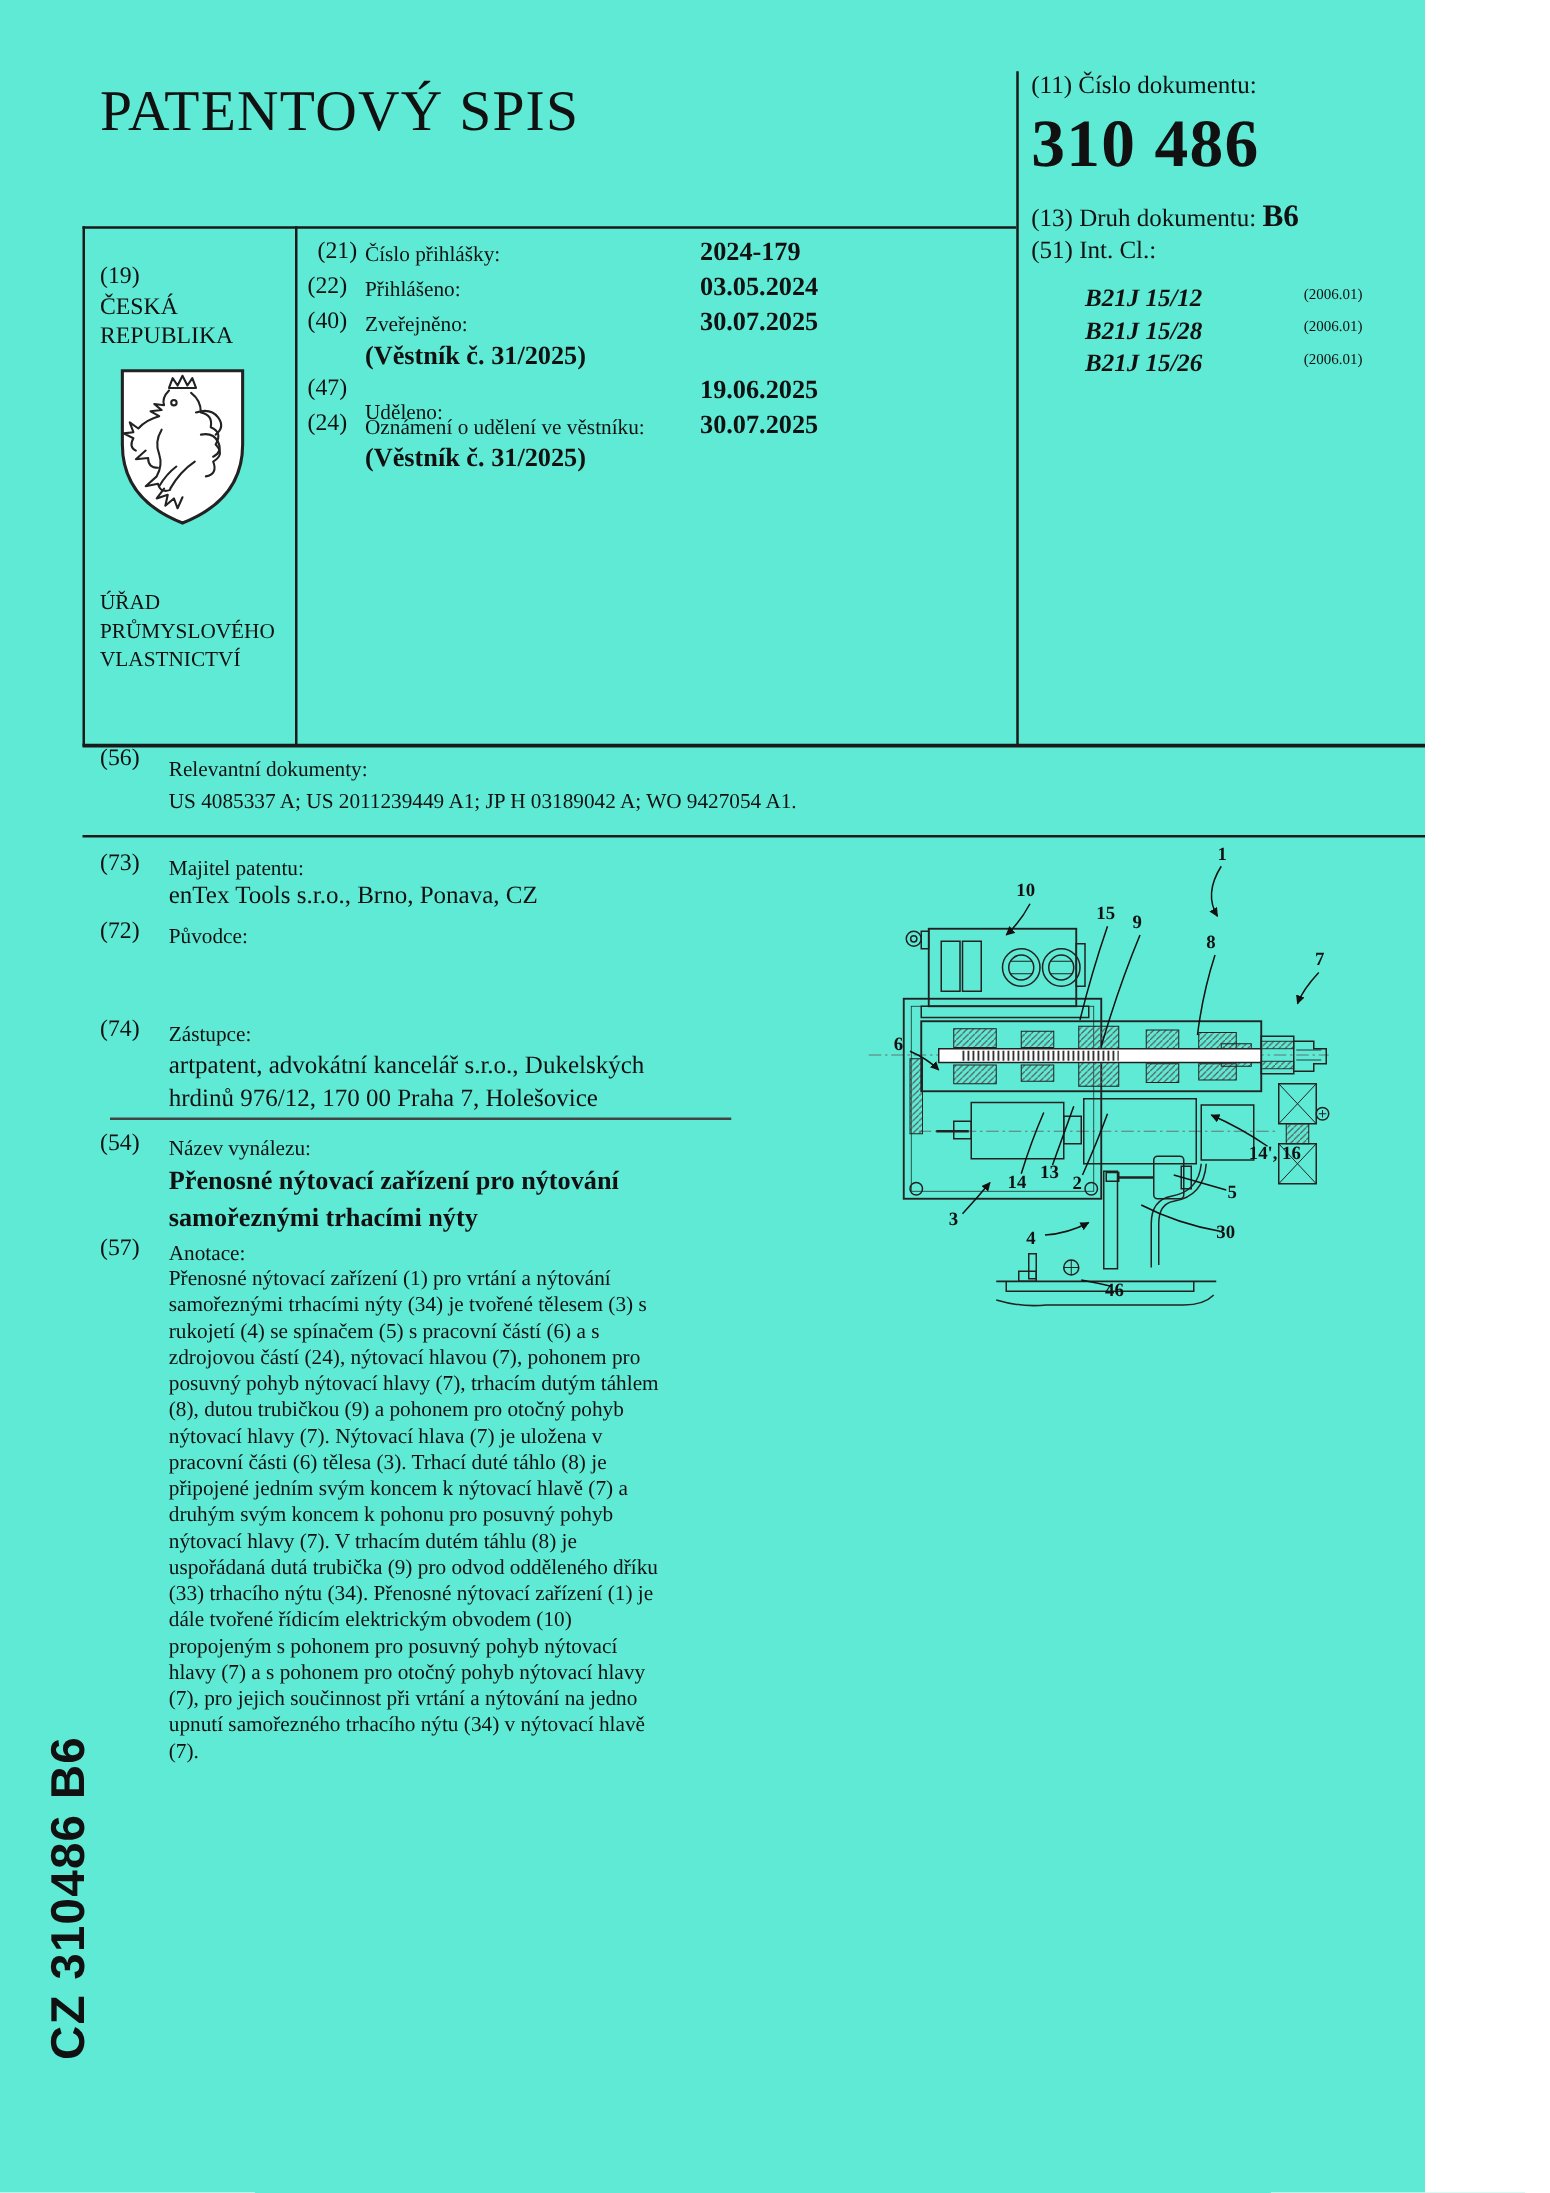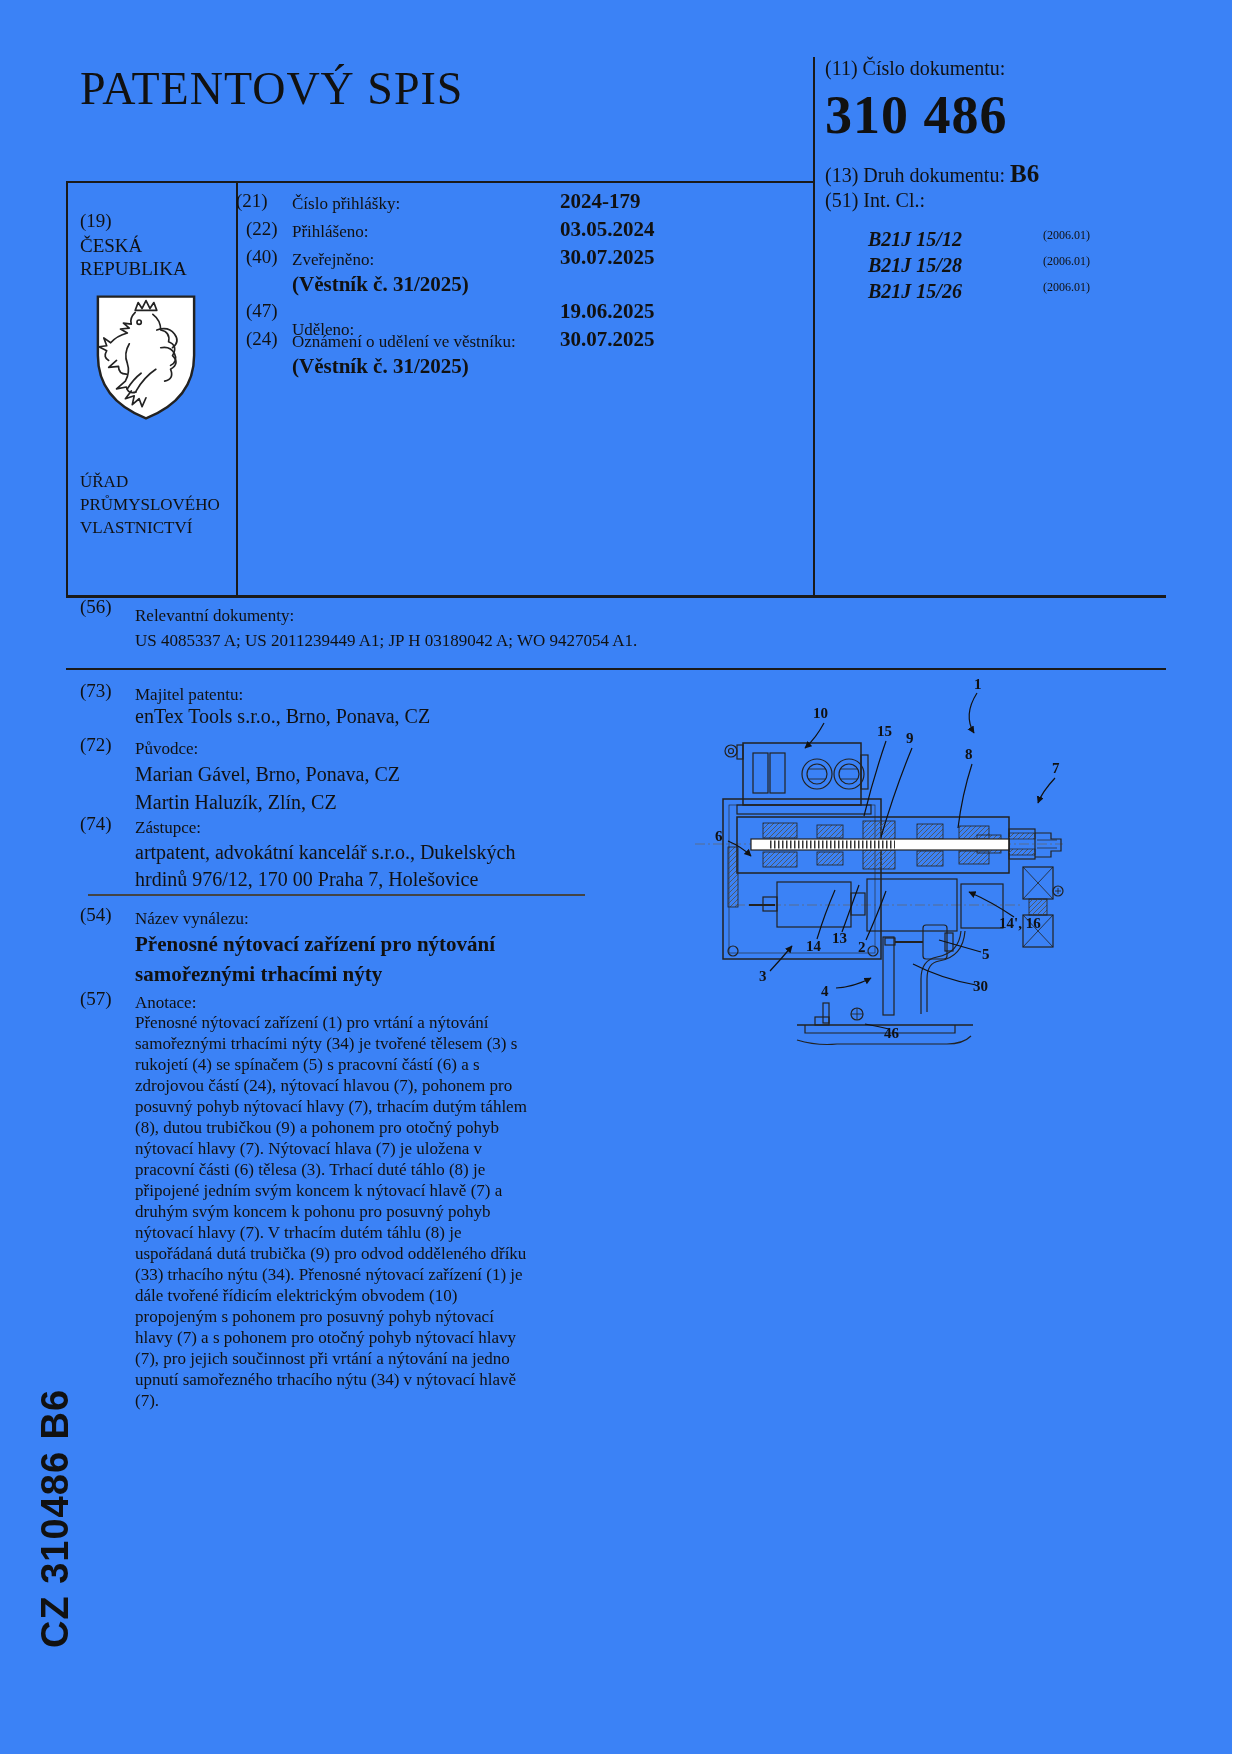--- a/index.html
+++ b/index.html
@@ -1,19 +1,19 @@
 <!DOCTYPE html>
 <html><head>
 <meta charset="utf-8">
 <style>
   * { margin:0; padding:0; box-sizing:border-box; }
   html,body { background:#ffffff; }
   .page {
-    position:relative; width:1232px; height:1754px;
-    background:#3b82f6; color:#111;
+    position:relative; width:1140px; height:1754px;
+    background:#5eead4; color:#111;
     font-family:"Liberation Serif", serif; overflow:hidden;
   }
   .abs { position:absolute; }
   .rule { position:absolute; background:#1a1a1a; }
   .num  { font-size:19px; }
   .lbl  { font-size:17px; }
   .val  { font-size:21px; font-weight:bold; }
   .body20 { font-size:20px; }
   .pre  { white-space:pre-line; }
   .title { font-size:46px; letter-spacing:1px; }
@@ -84,21 +84,21 @@
         <path d="M40,100 l-6,8 9,-3 -2,9 7,-6 3,8 4,-9"></path>
         <circle cx="48" cy="30" r="2.2"></circle>
       </g>
     </svg>
   </div>
 
   <div class="abs pre" style="left:80px; top:470px; font-size:17px; line-height:23px;">ÚŘAD
 PRŮMYSLOVÉHO
 VLASTNICTVÍ</div>
 
-  <div class="abs num" style="left:236px; top:190px;text-align:right;">(21)</div>
+  <div class="abs num" style="left:254px; top:190px;text-align:right;">(21)</div>
   <div class="abs lbl" style="left:292px; top:194px;">Číslo přihlášky:</div>
   <div class="abs val" style="left:560px; top:189px;">2024-179</div>
 
   <div class="abs num" style="left:246px; top:218px;">(22)</div>
   <div class="abs lbl" style="left:292px; top:222px;">Přihlášeno:</div>
   <div class="abs val" style="left:560px; top:217px;">03.05.2024</div>
 
   <div class="abs num" style="left:246px; top:246px;">(40)</div>
   <div class="abs lbl" style="left:292px; top:250px;">Zveřejněno:</div>
   <div class="abs val" style="left:560px; top:245px;">30.07.2025</div>
@@ -118,22 +118,20 @@
   <div class="abs lbl" style="left:135px; top:631px;">US 4085337 A; US 2011239449 A1; JP H 03189042 A; WO 9427054 A1.</div>
 
   <div class="rule" style="left:66px; top:668px; width:1100px; height:2px;"></div>
 
   <div class="abs num" style="left:80px; top:680px;">(73)</div>
   <div class="abs lbl" style="left:135px; top:685px;">Majitel patentu:</div>
   <div class="abs body20" style="left:135px; top:705px;">enTex Tools s.r.o., Brno, Ponava, CZ</div>
 
   <div class="abs num" style="left:80px; top:734px;">(72)</div>
   <div class="abs lbl" style="left:135px; top:739px;">Původce:</div>
-  <div class="abs body20 pre" style="left:135px; top:760px; line-height:28px;">Marian Gável, Brno, Ponava, CZ
-Martin Haluzík, Zlín, CZ</div>
 
   <div class="abs num" style="left:80px; top:813px;">(74)</div>
   <div class="abs lbl" style="left:135px; top:818px;">Zástupce:</div>
   <div class="abs body20 pre" style="left:135px; top:839px; line-height:27px;">artpatent, advokátní kancelář s.r.o., Dukelských
 hrdinů 976/12, 170 00 Praha 7, Holešovice</div>
 
   <div class="rule" style="left:88px; top:894px; width:497px; height:2px; background:#444;"></div>
 
   <div class="abs num" style="left:80px; top:904px;">(54)</div>
   <div class="abs lbl" style="left:135px; top:909px;">Název vynálezu:</div>

